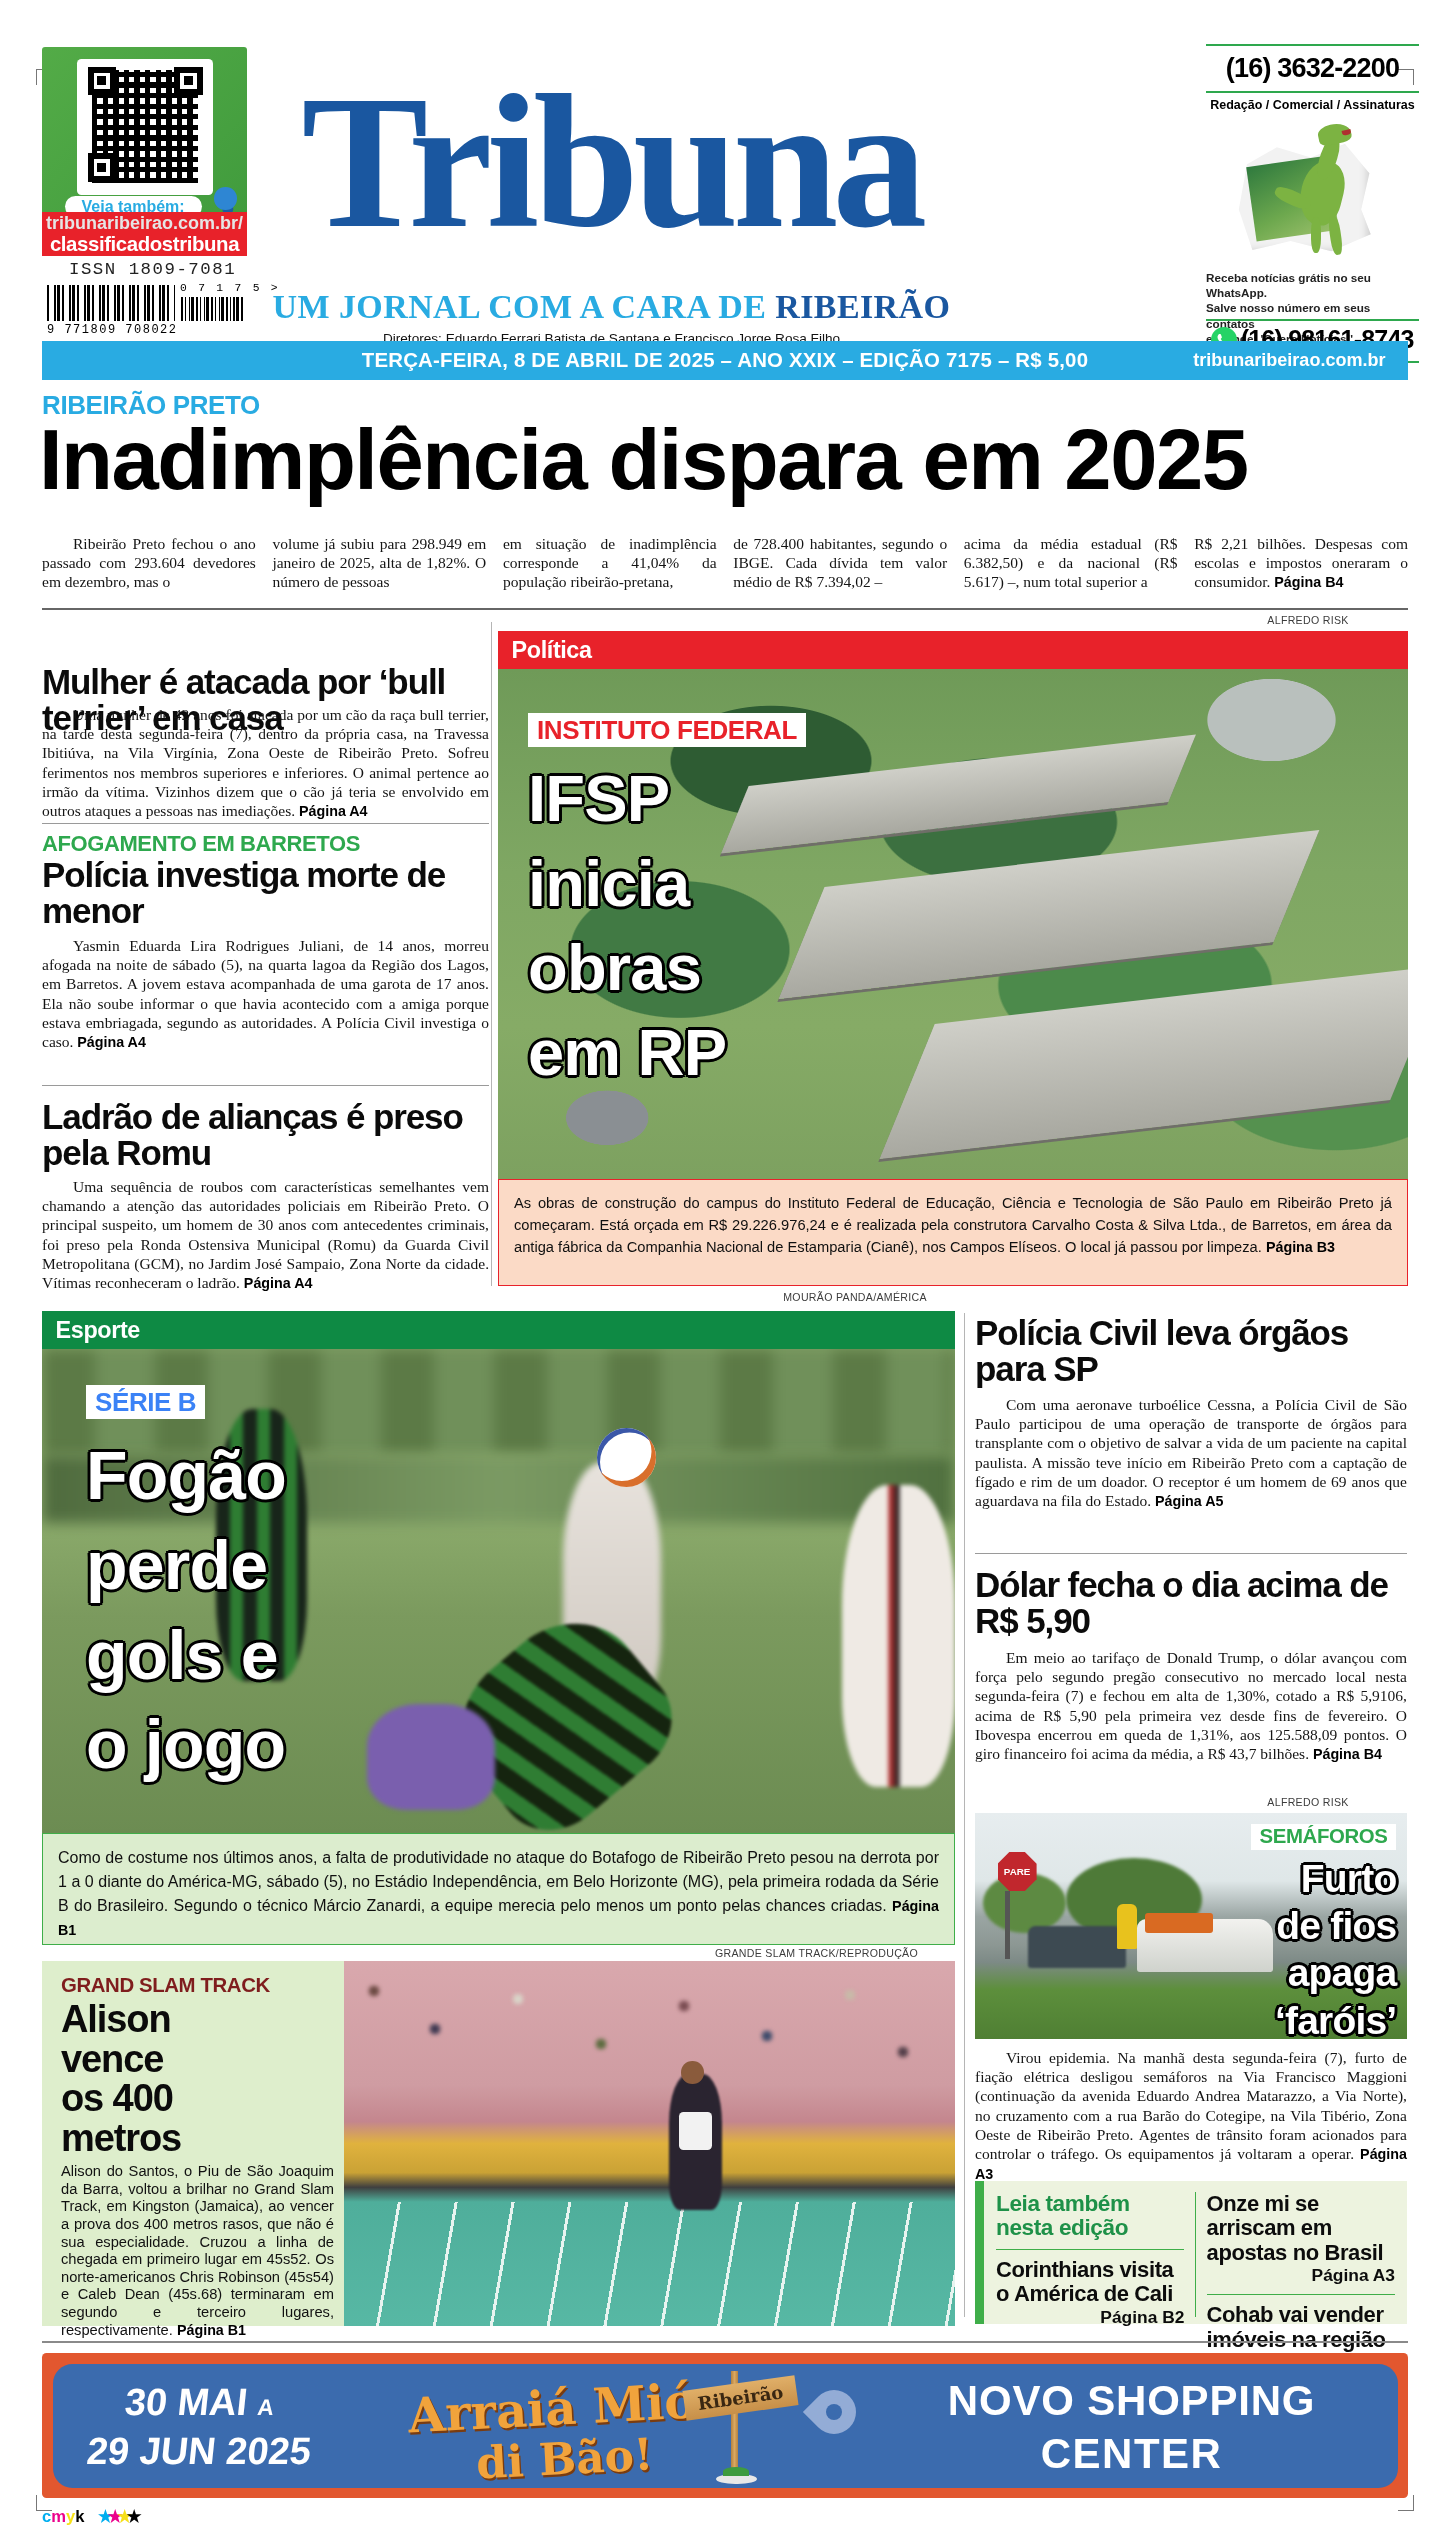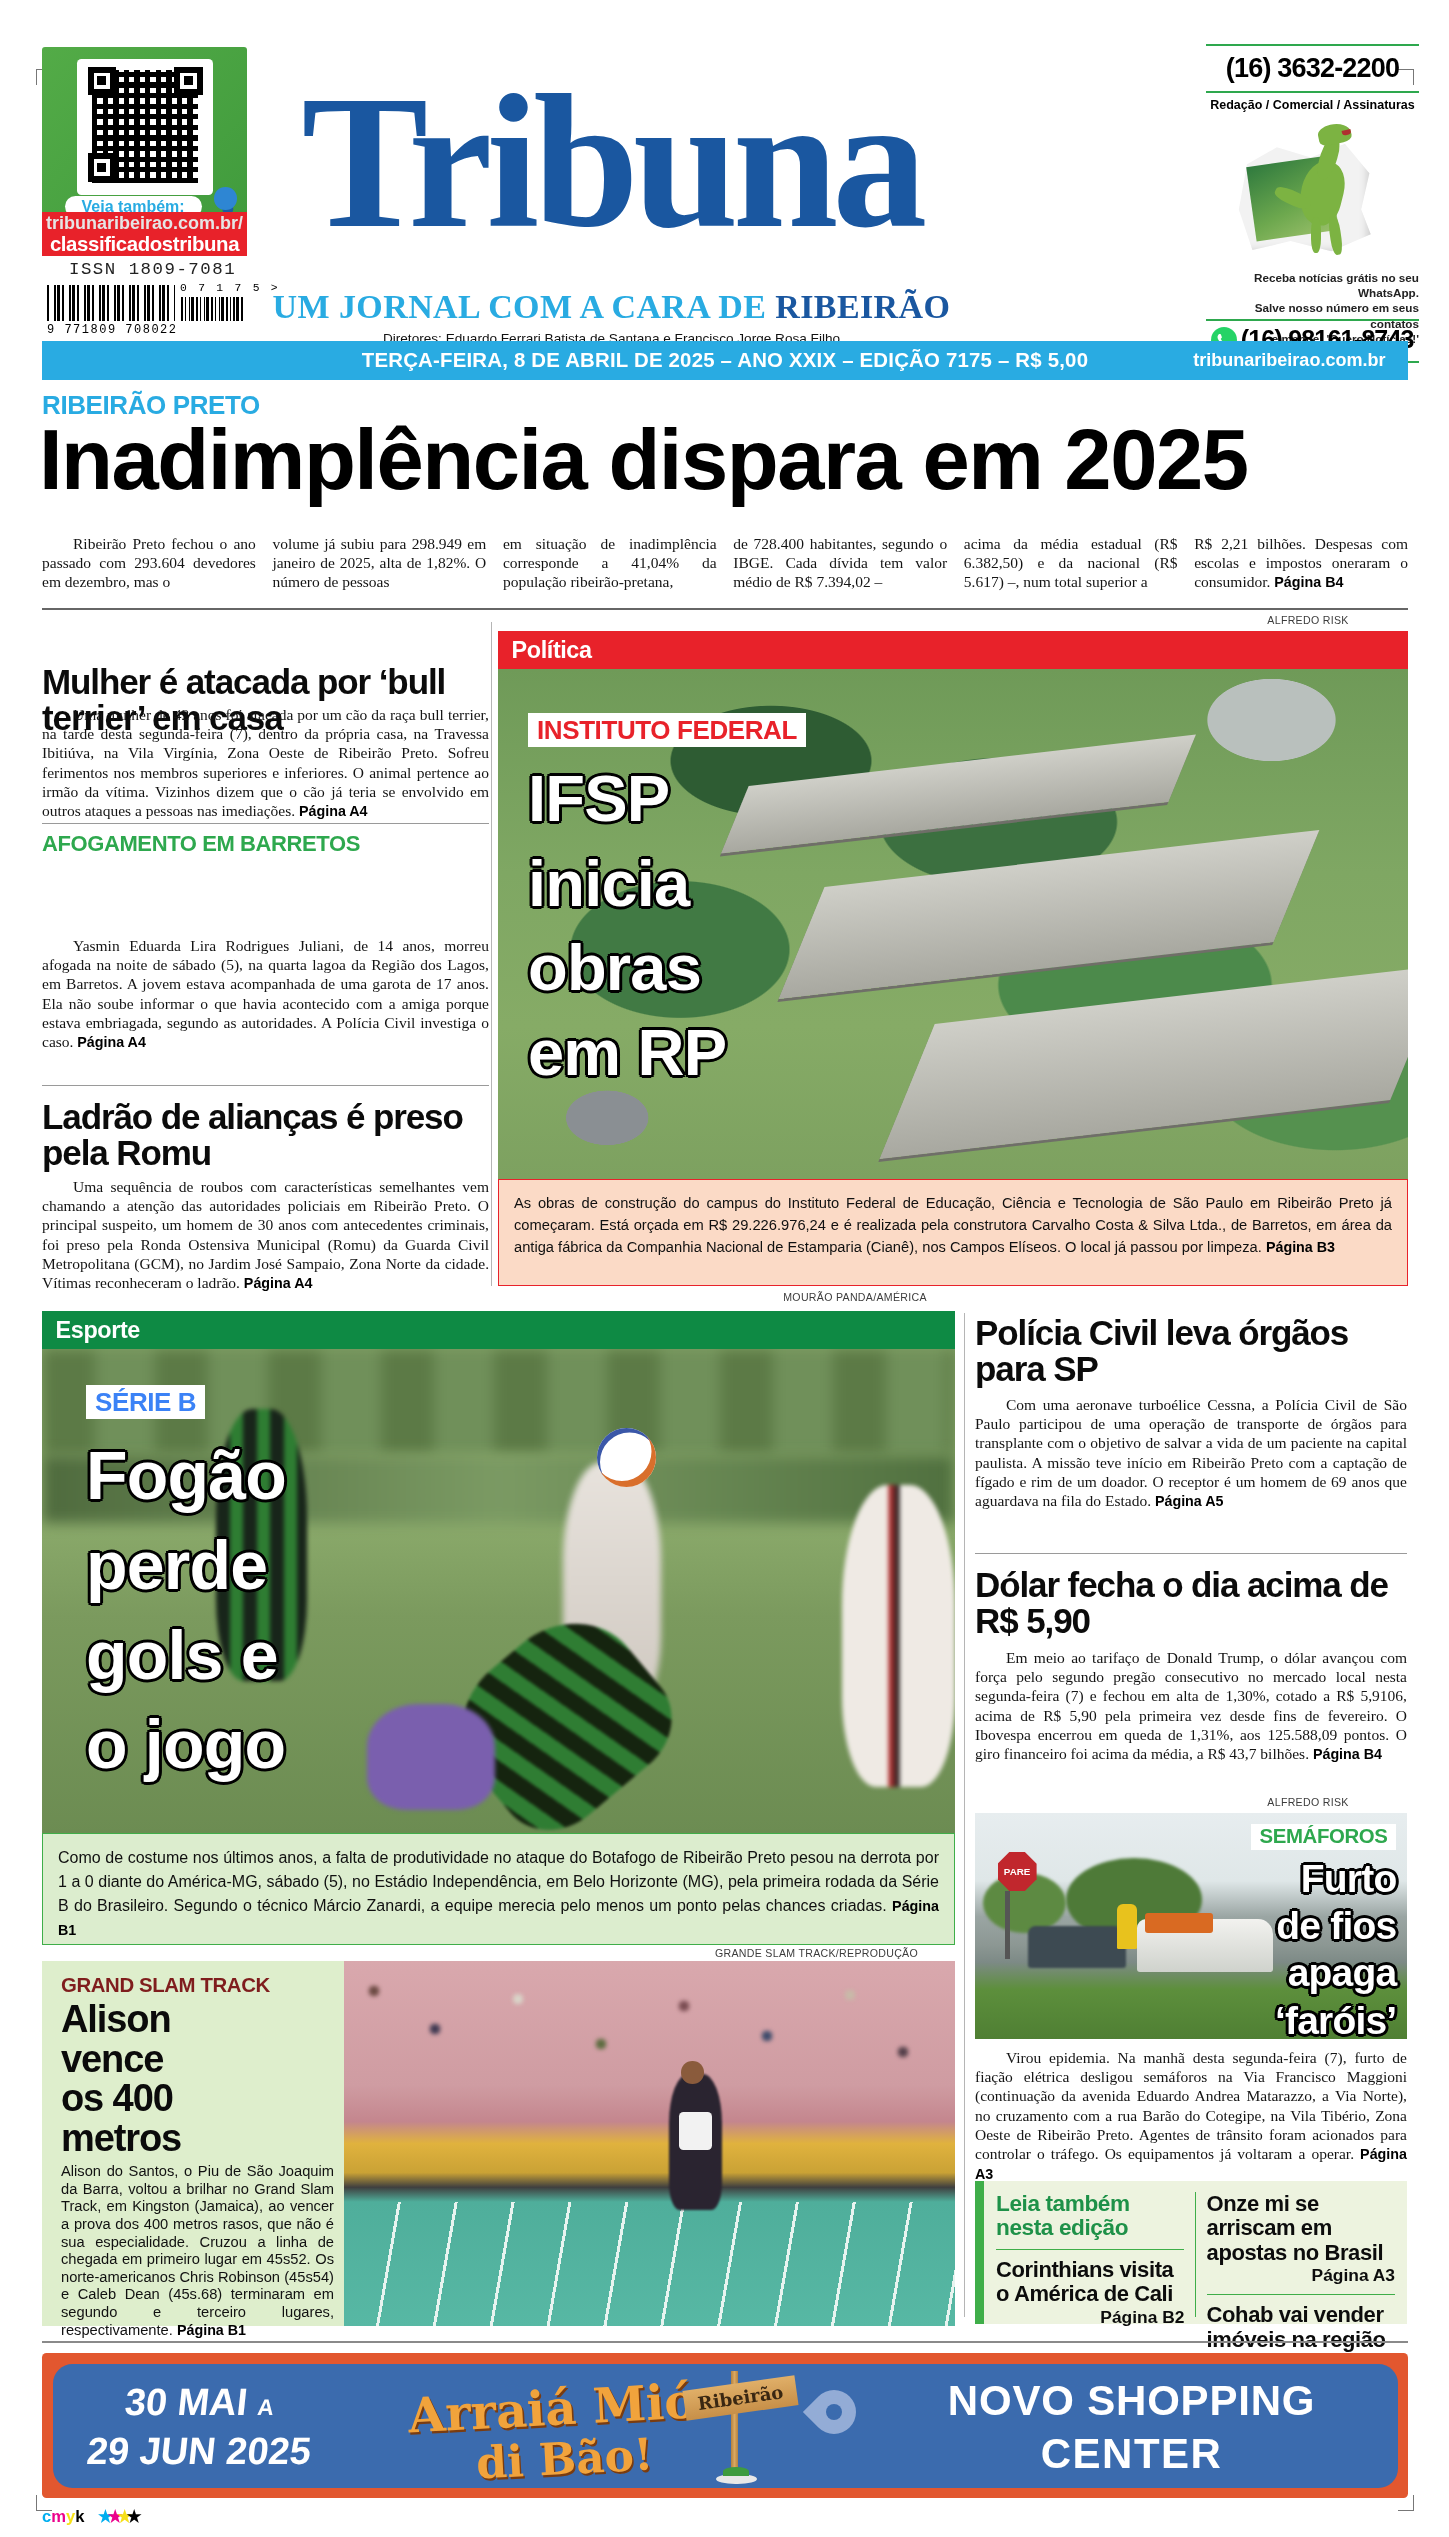--- a/index.html
+++ b/index.html
@@ -164,21 +164,21 @@
       <div class="abs" style="left:7.5px;top:22.6px;width:136px;height:113px;background:#f2f2f2;clip-path:polygon(8% 20%,30% 5%,55% 14%,80% 2%,98% 28%,92% 60%,99% 82%,70% 97%,40% 88%,12% 96%,2% 60%);box-shadow:inset -4.5px -4.5px 9px #c9c9c9;"></div>
       <div class="abs" style="left:22.6px;top:42px;width:83px;height:75px;background:linear-gradient(160deg,#2f7a3e,#6da84e 60%,#9bc06b);transform:rotate(-8deg);"></div>
       <div class="dino-part" style="left:72px;top:42px;width:42px;height:64px;border-radius:50% 45% 40% 55%;transform:rotate(14deg);"></div>
       <div class="dino-part" style="left:91px;top:16.6px;width:16.6px;height:44px;border-radius:45%;transform:rotate(18deg);"></div>
       <div class="dino-part" style="left:89px;top:4.5px;width:33px;height:19.6px;border-radius:60% 80% 40% 40%;transform:rotate(-12deg);"></div>
       <div class="abs" style="left:113px;top:10.6px;width:9px;height:5.3px;background:#b03030;border-radius:0 0 60% 60%;transform:rotate(-12deg);"></div>
       <div class="dino-part" style="left:45px;top:72px;width:38px;height:13.6px;border-radius:40%;transform:rotate(24deg);"></div>
       <div class="dino-part" style="left:82px;top:98px;width:10.6px;height:36px;border-radius:40%;"></div>
       <div class="dino-part" style="left:101px;top:97px;width:10.6px;height:39px;border-radius:40%;transform:rotate(-8deg);"></div>
     </div>
-    <div class="abs" style="left:0;top:226px;width:213px;text-align:right;font-weight:bold;font-size:11.7px;line-height:1.3;color:#222;">
+    <div class="abs" style="left:0;top:226px;width:213px;text-align:left;font-weight:bold;font-size:11.7px;line-height:1.3;color:#222;">
       <div>Receba notícias grátis no seu WhatsApp.</div>
       <div>Salve nosso número em seus contatos</div>
       <div>e mande: 'Quero Notícias!'</div>
     </div>
     <div class="glines abs" style="left:0;top:275px;width:213px;"></div>
     <div class="abs" style="left:0;top:281px;width:213px;text-align:center;">
       <span class="wa-ico">
         <svg viewBox="0 0 24 24" width="26" height="26">
             <path fill="#fff" d="M17.4 14.4c-.3-.15-1.7-.85-2-.95-.27-.1-.47-.15-.66.15-.2.3-.77.95-.94 1.15-.17.2-.35.22-.64.07-.3-.15-1.25-.46-2.38-1.47-.88-.78-1.47-1.75-1.64-2.04-.17-.3-.02-.46.13-.6.13-.13.3-.35.44-.52.15-.17.2-.3.3-.5.1-.2.05-.37-.02-.52-.08-.15-.67-1.6-.92-2.2-.24-.58-.48-.5-.66-.5h-.56c-.2 0-.52.07-.8.37-.27.3-1.04 1.02-1.04 2.5 0 1.47 1.07 2.9 1.22 3.1.15.2 2.1 3.2 5.1 4.49.71.3 1.27.49 1.7.63.72.23 1.37.2 1.88.12.57-.08 1.77-.72 2.02-1.42.25-.7.25-1.3.17-1.42-.07-.13-.27-.2-.57-.35z"></path>
           </svg>
@@ -204,20 +204,21 @@
     <div class="body-serif" style="flex:1;"><span>R$ 2,21 bilhões. Despesas com escolas e impostos oneraram o consumidor. </span><span class="pageref">Página B4</span></div>
   </div>
   <div class="abs hr" style="left:42px;top:608px;width:1366px;height:1.5px;background:#666;"></div>
   <div class="abs credit" style="left:1208px;top:614px;width:200px;">ALFREDO RISK</div>
 
   <div class="abs h2" style="left:42px;top:664px;width:447px;">Mulher é atacada por ‘bull terrier’ em casa</div>
   <div class="abs body-serif ind" style="left:42px;top:705px;width:447px;"><span>Uma mulher de 42 anos foi atacada por um cão da raça bull terrier, na tarde desta segunda-feira (7), dentro da própria casa, na Travessa Ibitiúva, na Vila Virgínia, Zona Oeste de Ribeirão Preto. Sofreu ferimentos nos membros superiores e inferiores. O animal pertence ao irmão da vítima. Vizinhos dizem que o cão já teria se envolvido em outros ataques a pessoas nas imediações. </span><span class="pageref">Página A4</span></div>
   <div class="abs hr" style="left:42px;top:823px;width:447px;"></div>
 
   <div class="abs kicker" style="left:42px;top:833px;color:#2EA84E;font-size:22px;">AFOGAMENTO EM BARRETOS</div>
+  <div class="abs h2" style="left:42px;top:857px;width:447px;">Polícia investiga morte de menor</div>
   <div class="abs body-serif ind" style="left:42px;top:936px;width:447px;"><span>Yasmin Eduarda Lira Rodrigues Juliani, de 14 anos, morreu afogada na noite de sábado (5), na quarta lagoa da Região dos Lagos, em Barretos. A jovem estava acompanhada de uma garota de 17 anos. Ela não soube informar o que havia acontecido com a amiga porque estava embriagada, segundo as autoridades. A Polícia Civil investiga o caso. </span><span class="pageref">Página A4</span></div>
   <div class="abs hr" style="left:42px;top:1085px;width:447px;"></div>
 
   <div class="abs h2" style="left:42px;top:1099px;width:447px;">Ladrão de alianças é preso pela Romu</div>
   <div class="abs body-serif ind" style="left:42px;top:1177px;width:447px;"><span>Uma sequência de roubos com características semelhantes vem chamando a atenção das autoridades policiais em Ribeirão Preto. O principal suspeito, um homem de 30 anos com antecedentes criminais, foi preso pela Ronda Ostensiva Municipal (Romu) da Guarda Civil Metropolitana (GCM), no Jardim José Sampaio, Zona Norte da cidade. Vítimas reconheceram o ladrão. </span><span class="pageref">Página A4</span></div>
 
   <div class="abs vr" style="left:491px;top:622px;height:664px;"></div>
 
   <div class="abs banner" style="left:498px;top:631px;width:910px;height:38px;background:#E8222A;box-sizing:border-box;">Política</div>
   <div class="abs photo ph-ifsp" style="left:498px;top:669px;width:910px;height:510px;">

